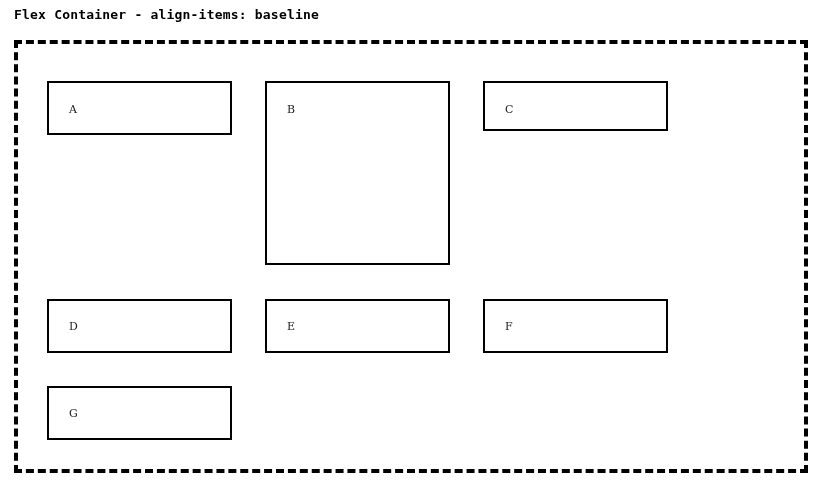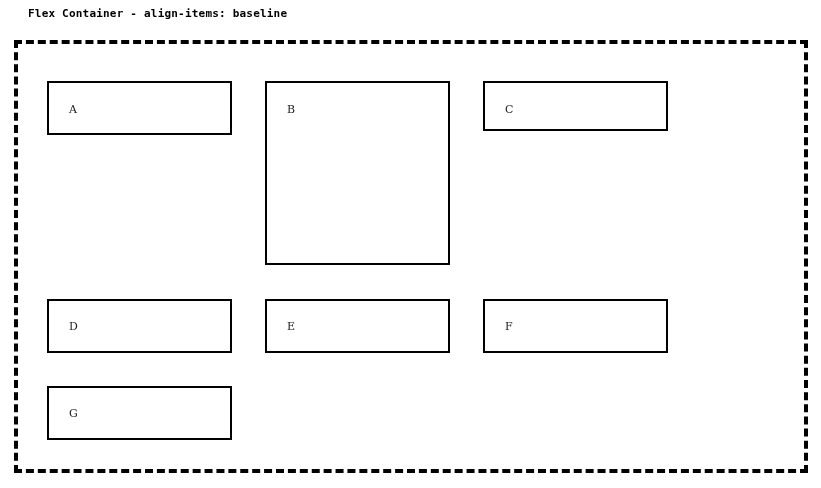--- a/index.html
+++ b/index.html
@@ -10,24 +10,24 @@
   body {
     width: 821px;
     height: 488px;
     position: relative;
     font-family: "DejaVu Sans Mono", "Liberation Mono", monospace;
     overflow: hidden;
   }
 
   #page-title {
     position: absolute;
-    left: 28px;
+    left: 14px;
     top: 7px;
     font-family: "DejaVu Sans Mono", "Liberation Mono", monospace;
-    font-size: 11px;
+    font-size: 13px;
     font-weight: bold;
     color: #000000;
     letter-spacing: 0.2px;
     white-space: pre;
   }
 
   #flex-container {
     position: absolute;
     left: 14px;
     top: 40px;

